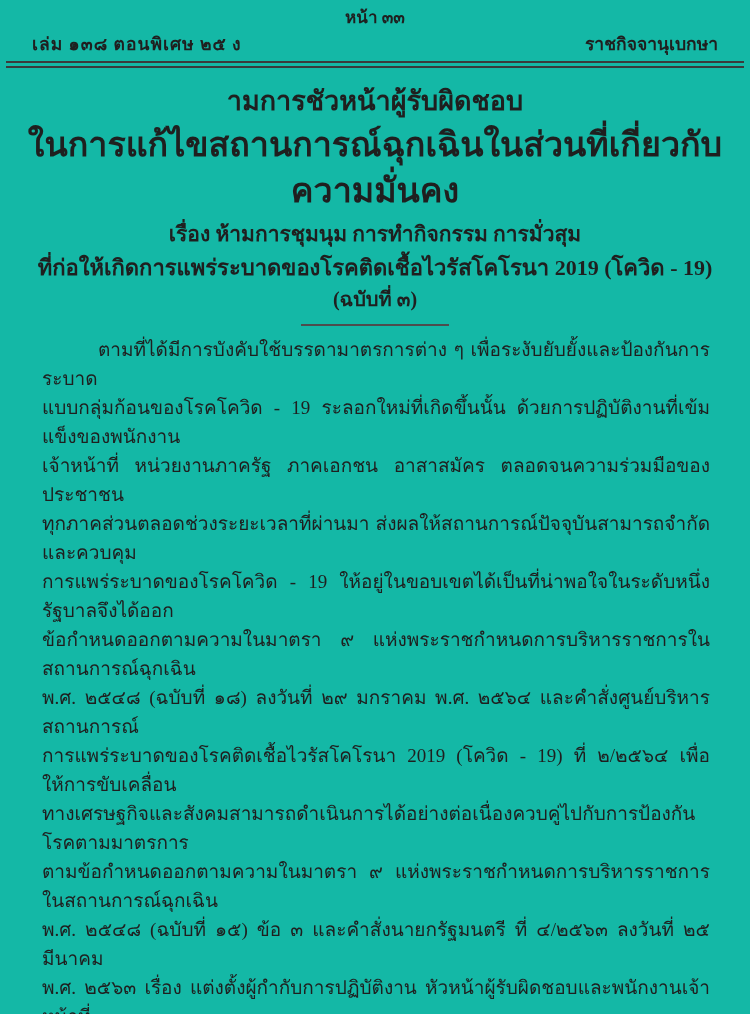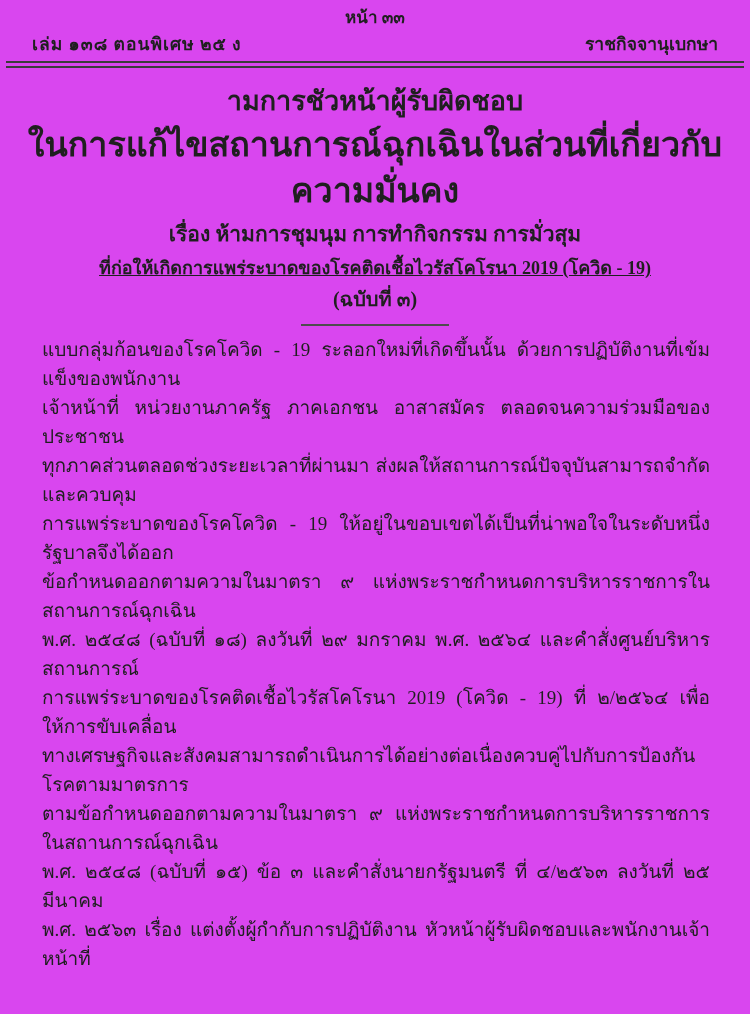--- a/index.html
+++ b/index.html
@@ -2,21 +2,21 @@
 <html lang="th"><head>
 <meta charset="utf-8">
 <style>
   * { margin: 0; padding: 0; box-sizing: border-box; }
   html, body { background: #e8e8e8; }
   .page {
     position: relative;
     width: 750px;
     height: 1014px;
     margin: 0 auto;
-    background: #d946ef;
+    background: #14b8a6;
     color: #1f1f1f;
     font-family: "Liberation Serif", "DejaVu Serif", serif;
     overflow: hidden;
   }
 
   
   .header { padding-top: 7px; }
   .page-num {
     text-align: center;
     font-size: 17px;
@@ -41,21 +41,21 @@
     height: 7px;
     border-top: 2px solid #3b3b3b;
     border-bottom: 2px solid #3b3b3b;
   }
 
   
   .title-block { margin-top: 12px; text-align: center; font-weight: bold; }
   .t1 { font-size: 27px; line-height: 42px; }
   .t2 { font-size: 34px; line-height: 46px; }
   .t3 { font-size: 21px; line-height: 35px; margin-top: 3px; }
-  .t4 { font-size: 18px; line-height: 32px; text-decoration: underline; }
+  .t4 { font-size: 22px; line-height: 32px; }
   .t5 { font-size: 20px; line-height: 31px; }
   .title-divider {
     width: 148px;
     border-top: 2px solid #4d4d4d;
     margin: 9px auto 0 auto;
   }
 
   
   .body { margin: 9px 40px 0 42px; }
   .ln {
@@ -87,20 +87,21 @@
     <div class="t2">ในการแก้ไขสถานการณ์ฉุกเฉินในส่วนที่เกี่ยวกับความมั่นคง</div>
     <div class="t3">เรื่อง ห้ามการชุมนุม การทำกิจกรรม การมั่วสุม</div>
     <div class="t4">ที่ก่อให้เกิดการแพร่ระบาดของโรคติดเชื้อไวรัสโคโรนา 2019 (โควิด - 19)</div>
     <div class="t5">(ฉบับที่ ๓)</div>
     <div class="title-divider"></div>
   </section>
 
   <main class="body">
 
     <div class="para">
+      <div class="ln first">ตามที่ได้มีการบังคับใช้บรรดามาตรการต่าง ๆ เพื่อระงับยับยั้งและป้องกันการระบาด</div>
       <div class="ln">แบบกลุ่มก้อนของโรคโควิด - 19 ระลอกใหม่ที่เกิดขึ้นนั้น ด้วยการปฏิบัติงานที่เข้มแข็งของพนักงาน</div>
       <div class="ln">เจ้าหน้าที่ หน่วยงานภาครัฐ ภาคเอกชน อาสาสมัคร ตลอดจนความร่วมมือของประชาชน</div>
       <div class="ln">ทุกภาคส่วนตลอดช่วงระยะเวลาที่ผ่านมา ส่งผลให้สถานการณ์ปัจจุบันสามารถจำกัดและควบคุม</div>
       <div class="ln">การแพร่ระบาดของโรคโควิด - 19 ให้อยู่ในขอบเขตได้เป็นที่น่าพอใจในระดับหนึ่ง รัฐบาลจึงได้ออก</div>
       <div class="ln">ข้อกำหนดออกตามความในมาตรา ๙ แห่งพระราชกำหนดการบริหารราชการในสถานการณ์ฉุกเฉิน</div>
       <div class="ln">พ.ศ. ๒๕๔๘ (ฉบับที่ ๑๘) ลงวันที่ ๒๙ มกราคม พ.ศ. ๒๕๖๔ และคำสั่งศูนย์บริหารสถานการณ์</div>
       <div class="ln">การแพร่ระบาดของโรคติดเชื้อไวรัสโคโรนา 2019 (โควิด - 19) ที่ ๒/๒๕๖๔ เพื่อให้การขับเคลื่อน</div>
       <div class="ln">ทางเศรษฐกิจและสังคมสามารถดำเนินการได้อย่างต่อเนื่องควบคู่ไปกับการป้องกันโรคตามมาตรการ</div>
       <div class="ln">ตามข้อกำหนดออกตามความในมาตรา ๙ แห่งพระราชกำหนดการบริหารราชการในสถานการณ์ฉุกเฉิน</div>
       <div class="ln">พ.ศ. ๒๕๔๘ (ฉบับที่ ๑๕) ข้อ ๓ และคำสั่งนายกรัฐมนตรี ที่ ๔/๒๕๖๓ ลงวันที่ ๒๕ มีนาคม</div>

